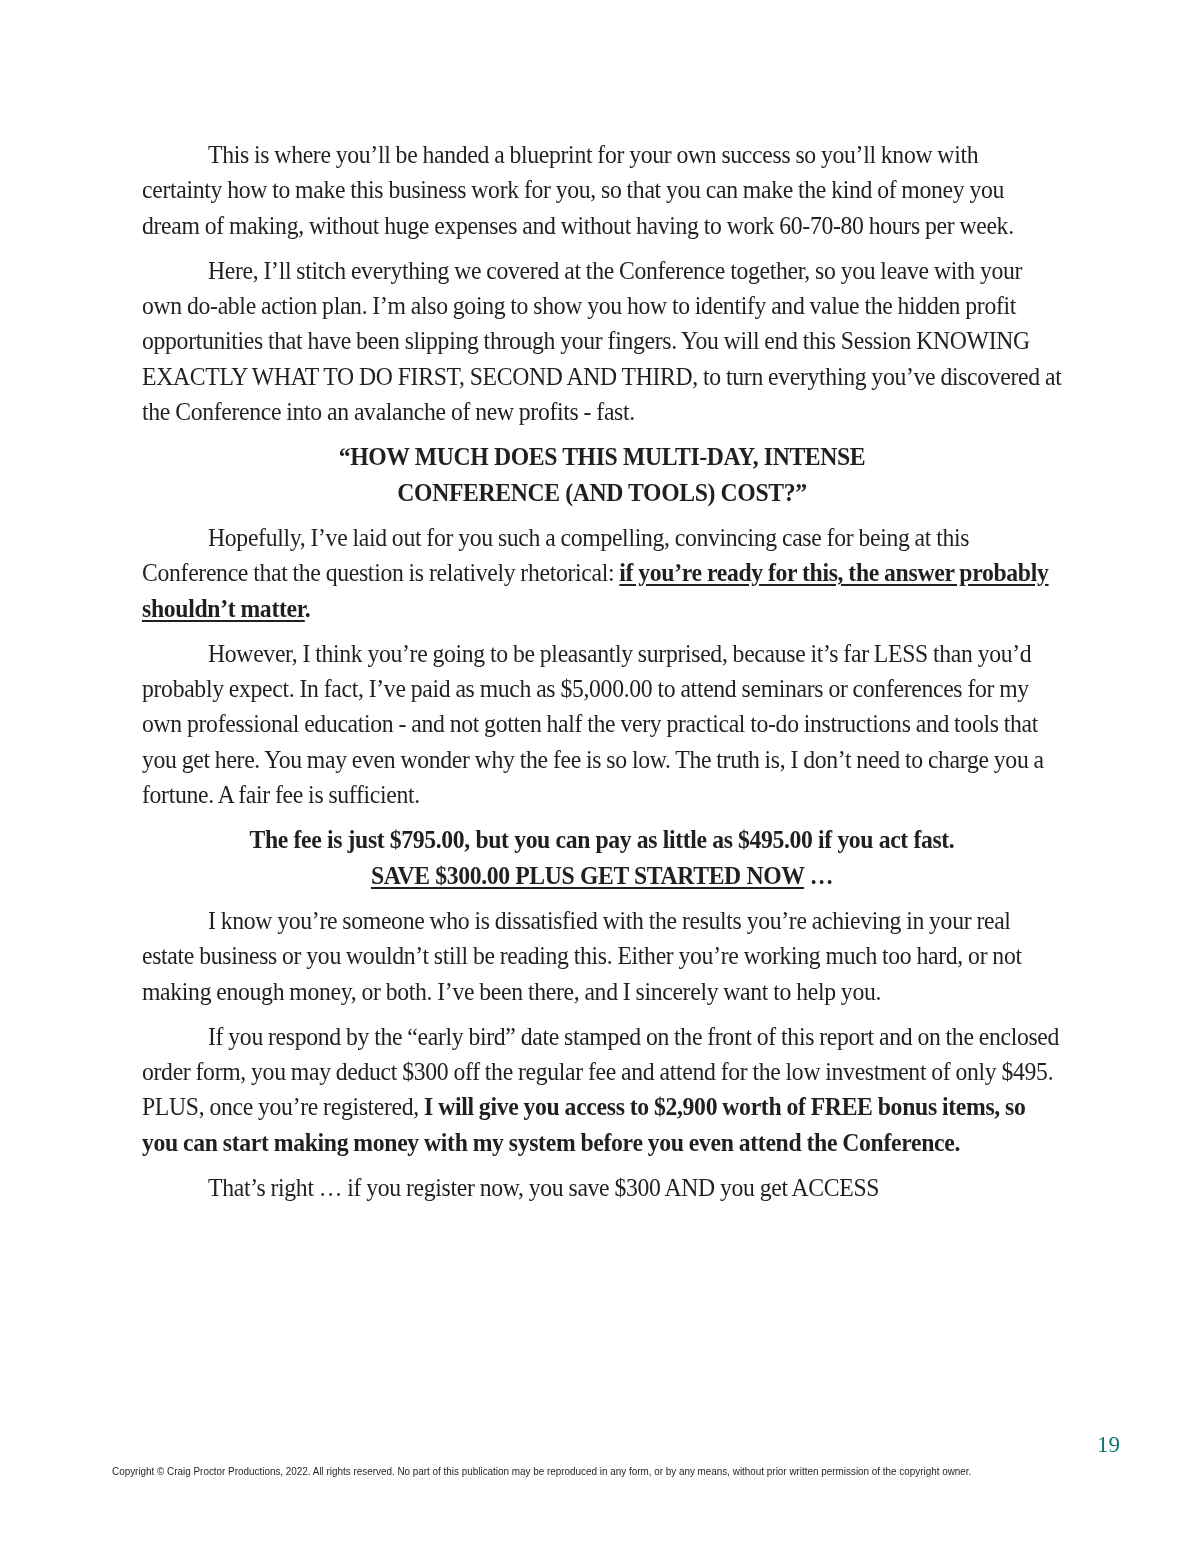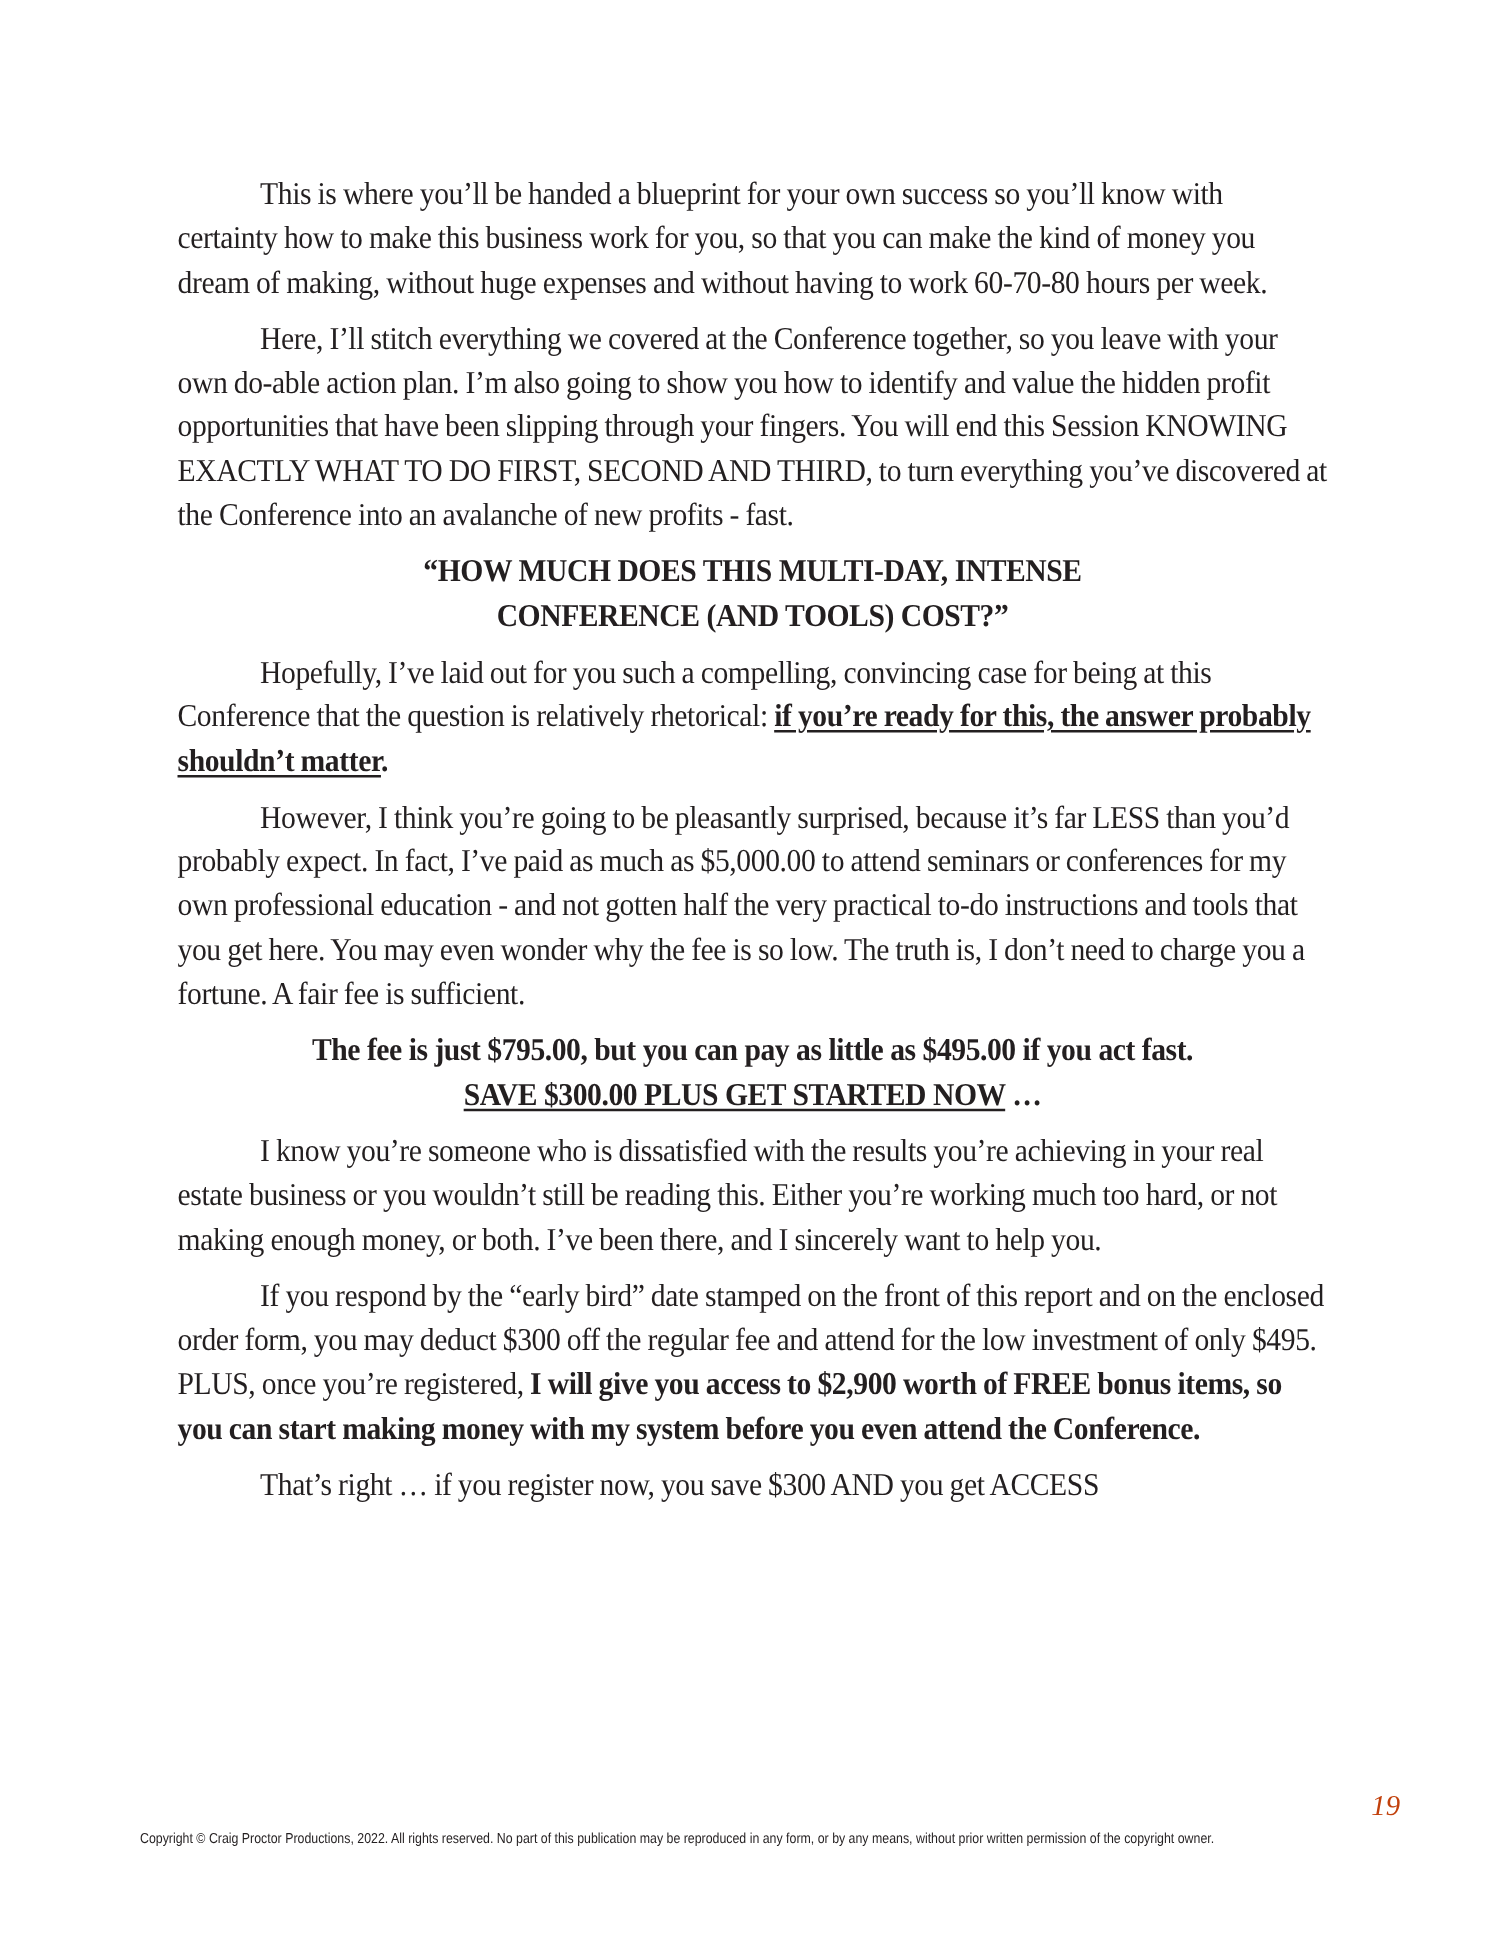--- a/index.html
+++ b/index.html
@@ -19,21 +19,21 @@
   .para u { text-decoration: underline; text-underline-offset: 3px; }
   .heading {
     font-size: 25.5px; line-height: 35.3px; font-weight: bold; text-align: center;
     margin: 0 0 10px 0; letter-spacing: -0.4px;
     transform: scaleX(0.93); transform-origin: center top;
   }
   .heading u { text-decoration: underline; text-underline-offset: 3px; }
   .line { display: block; }
   .page-number {
     position: absolute; right: 80px; top: 1432px;
-    font-family: "Liberation Serif", serif; font-style: italic; font-size: 23px; color: #c2410c;
+    font-family: "Liberation Serif", serif; font-size: 23px; color: #0f766e;
   }
   .copyright {
     position: absolute; left: 112px; top: 1465px; width: 1000px;
     font-family: "Liberation Sans", "DejaVu Sans", sans-serif; font-size: 11.5px; color: #231f20;
     transform: scaleX(0.86); transform-origin: left top; white-space: nowrap;
   }
 </style>
 </head>
 <body>
 

